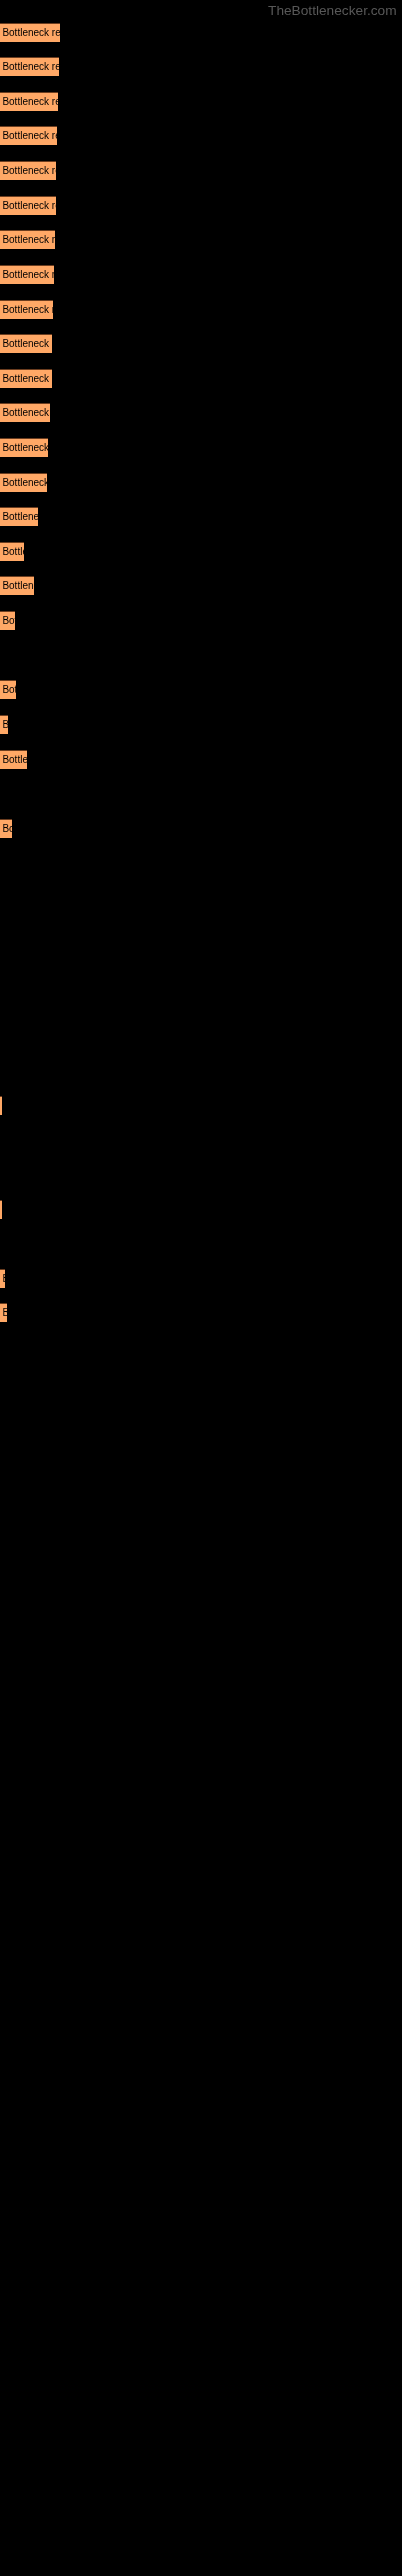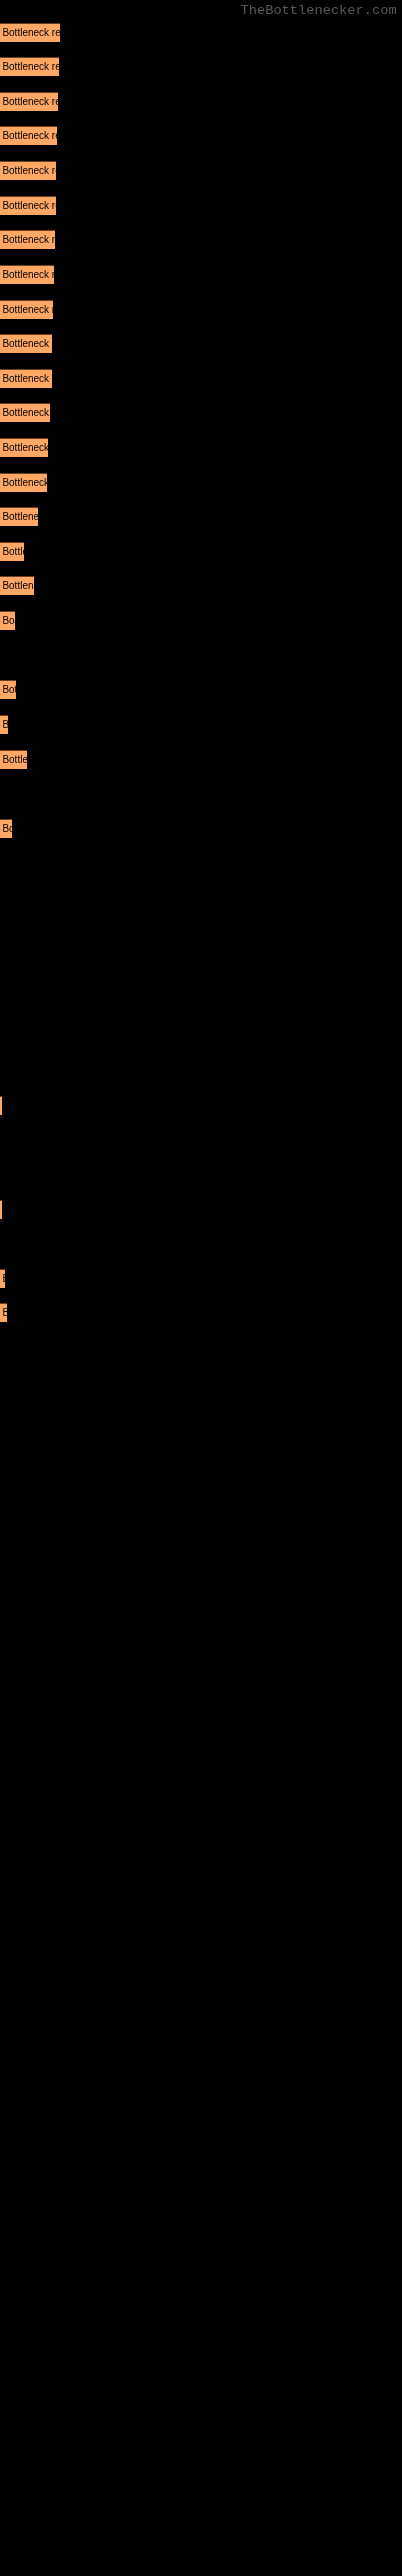--- a/index.html
+++ b/index.html
@@ -23,21 +23,21 @@
     height: 21px;
     box-sizing: border-box;
     padding-right: 6.4px;
     display: flex;
     align-items: center;
     justify-content: flex-end;
   }
   #site-title {
     color: #585858;
     font-size: 13.7px;
-    font-family: Liberation Mono, monospace;
+    font-family: Liberation Sans, sans-serif;
     letter-spacing: 0px;
     white-space: nowrap;
   }
 
   #chart-area {
     position: absolute;
     top: 21px;
     left: 0;
     width: 403px;
     height: 2555px;

